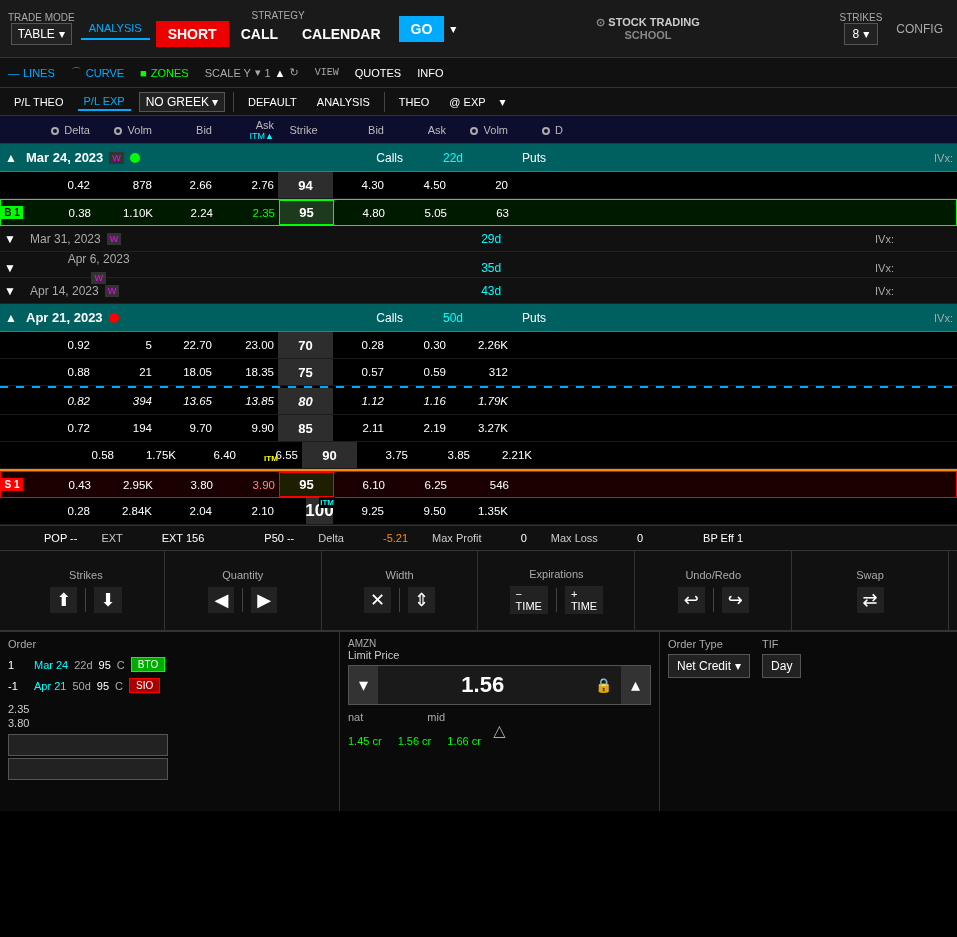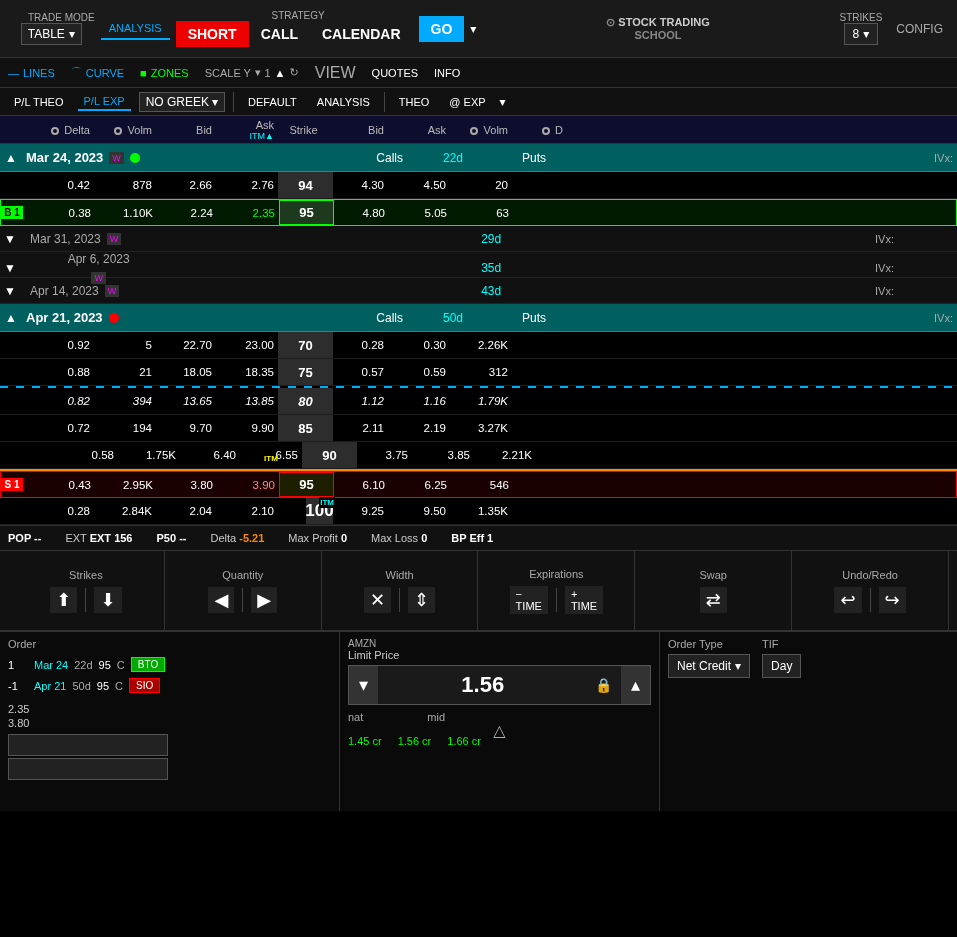--- a/index.html
+++ b/index.html
@@ -20,21 +20,20 @@
       background: #1a1a1a;
       height: 58px;
       padding: 0 8px;
       gap: 6px;
       border-bottom: 1px solid #333;
     }
     .trade-mode-label {
       color: #aaa;
       font-size: 10px;
       text-transform: uppercase;
-      margin-left: 20px;
     }
     .trade-mode-select {
       display: flex;
       align-items: center;
       background: #222;
       border: 1px solid #555;
       padding: 3px 6px;
       cursor: pointer;
       font-size: 12px;
       gap: 4px;
@@ -124,21 +123,21 @@
       display: flex;
       align-items: center;
       gap: 4px;
       color: #0af;
       font-size: 11px;
       cursor: pointer;
     }
     .toolbar2-item.white { color: #fff; }
     .toolbar2-item.green { color: #0f0; }
     .scale-y { display: flex; align-items: center; gap: 4px; color: #aaa; font-size: 11px; }
-    .view-label { color: #aaa; font-size: 16px; }
+    .view-label { color: #aaa; font-size: 10px; font-family: Liberation Mono, monospace; }
 
     
     .toolbar3 {
       display: flex;
       align-items: center;
       background: #111;
       height: 28px;
       padding: 0 8px;
       gap: 8px;
       border-bottom: 1px solid #333;
@@ -168,21 +167,21 @@
       display: flex;
       align-items: center;
       background: #111;
       height: 26px;
       padding: 0 8px;
       gap: 24px;
       border-top: 1px solid #333;
       border-bottom: 1px solid #333;
     }
     .status-item { color: #ccc; font-size: 11px; }
-    .status-item span { color: #fff; font-weight: bold; }
+    .status-item span { color: #fff; font-weight: normal; margin-left: 36px; }
     .status-item.delta span { color: #f80; }
 
     
     .controls-row {
       display: flex;
       align-items: center;
       background: #111;
       height: 80px;
       padding: 0 8px;
       gap: 0;
@@ -733,31 +732,31 @@
   </div>
   <div class="control-group">
     <div class="control-label">Expirations</div>
     <div class="control-btns">
       <span class="ctrl-btn" style="font-size:11px;">−<br>TIME</span>
       <span style="width:1px;background:#444;height:24px;display:inline-block;"></span>
       <span class="ctrl-btn" style="font-size:11px;">+<br>TIME</span>
     </div>
   </div>
   <div class="control-group">
-    <div class="control-label">Swap</div>
-    <div class="control-btns">
-      <span class="ctrl-btn">⇄</span>
-    </div>
-  </div>
-  <div class="control-group">
     <div class="control-label">Undo/Redo</div>
     <div class="control-btns">
       <span class="ctrl-btn">↩</span>
       <span style="width:1px;background:#444;height:24px;display:inline-block;"></span>
       <span class="ctrl-btn">↪</span>
+    </div>
+  </div>
+  <div class="control-group">
+    <div class="control-label">Swap</div>
+    <div class="control-btns">
+      <span class="ctrl-btn">⇄</span>
     </div>
   </div>
 </div>
 
 <div class="order-section">
 
   <div class="order-left">
     <div class="order-title">Order</div>
     <div class="order-row">
       <span class="order-qty">1</span>

